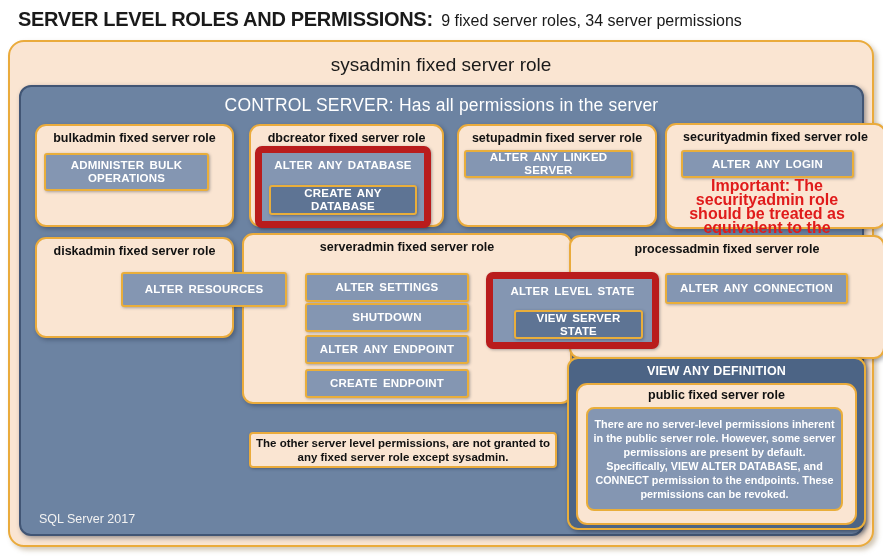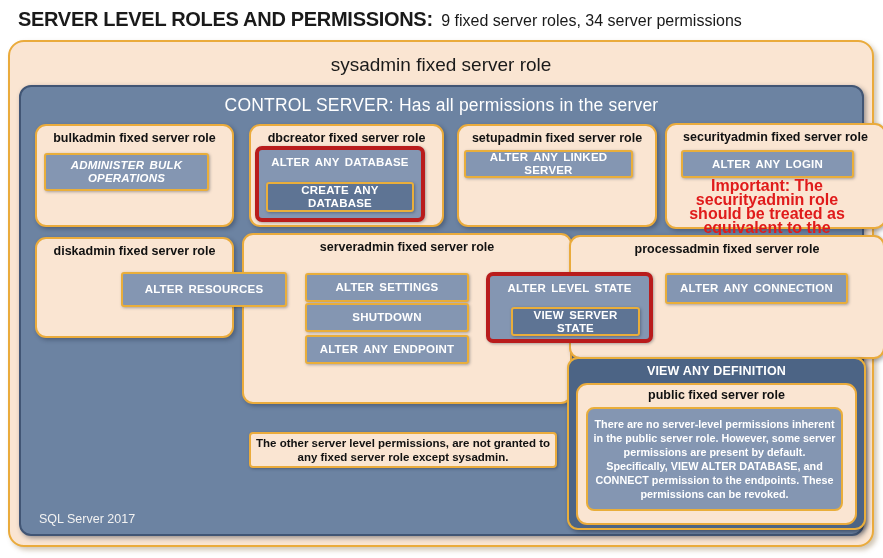--- a/index.html
+++ b/index.html
@@ -25,28 +25,28 @@
   .role-box{position:absolute;background:#fae5d2;border:2px solid #eaab3c;border-radius:11px;
     box-shadow:2px 2px 4px rgba(20,30,50,0.35);padding-left:16px;}
   .role-title{position:absolute;left:0;top:5px;width:100%;text-align:center;
     font-size:12.5px;font-weight:bold;color:#111;white-space:nowrap;}
 
   .perm{position:absolute;background:#8496b2;border:2px solid #e9ae3b;border-radius:3px;
     display:flex;align-items:center;justify-content:center;text-align:center;
     font-size:11.5px;font-weight:bold;color:#ffffff;letter-spacing:0.2px;word-spacing:2px;
     line-height:13px;box-shadow:1px 1px 3px rgba(20,30,50,0.35);}
   .perm-dark{background:#5e7494;}
-  .perm-group{position:absolute;background:#8496b2;border:4px solid #b91c1c;border-radius:7px;
+  .perm-group{position:absolute;background:#8496b2;border:7px solid #b91c1c;border-radius:7px;
     box-shadow:1px 1px 3px rgba(20,30,50,0.35);}
   .perm-group .group-label{position:absolute;left:0;top:6px;width:100%;text-align:center;
     font-size:11.5px;font-weight:bold;color:#ffffff;letter-spacing:0.2px;word-spacing:2px;}
 
   
   .box-bulkadmin{left:14px;top:37px;width:179px;height:99px;}
-  .box-bulkadmin .perm{left:7px;top:27px;width:161px;height:34px;font-style:italic;}
+  .box-bulkadmin .perm{left:7px;top:27px;width:161px;height:34px;}
   .box-dbcreator{left:228px;top:37px;width:175px;height:99px;}
   .box-dbcreator .perm-group{left:4px;top:20px;width:162px;height:68px;}
   .box-dbcreator .perm{left:7px;top:32px;width:144px;height:26px;}
   .box-setupadmin{left:436px;top:37px;width:180px;height:99px;}
   .box-setupadmin .perm{left:5px;top:24px;width:165px;height:24px;}
   .box-securityadmin{left:644px;top:36px;width:201px;height:102px;}
   .box-securityadmin .perm{left:14px;top:25px;width:169px;height:24px;}
   .red-note{position:absolute;left:5px;top:54px;width:190px;text-align:center;
     font-size:16px;font-weight:bold;color:#e01b1b;line-height:14px;}
 
@@ -127,20 +127,21 @@
 
       <div class="role-box box-diskadmin">
         <div class="role-title">diskadmin fixed server role</div>
       </div>
 
       <div class="role-box box-serveradmin">
         <div class="role-title">serveradmin fixed server role</div>
         <div class="perm sa-p0">ALTER SETTINGS</div>
         <div class="perm sa-p1">SHUTDOWN</div>
         <div class="perm sa-p2">ALTER ANY ENDPOINT</div>
+        <div class="perm sa-p3">CREATE ENDPOINT</div>
       </div>
 
       <div class="role-box box-processadmin">
         <div class="role-title">processadmin fixed server role</div>
         <div class="perm">ALTER ANY CONNECTION</div>
       </div>
 
       <div class="perm perm-alter-resources">ALTER RESOURCES</div>
 
       <div class="perm-group group-server-state">

